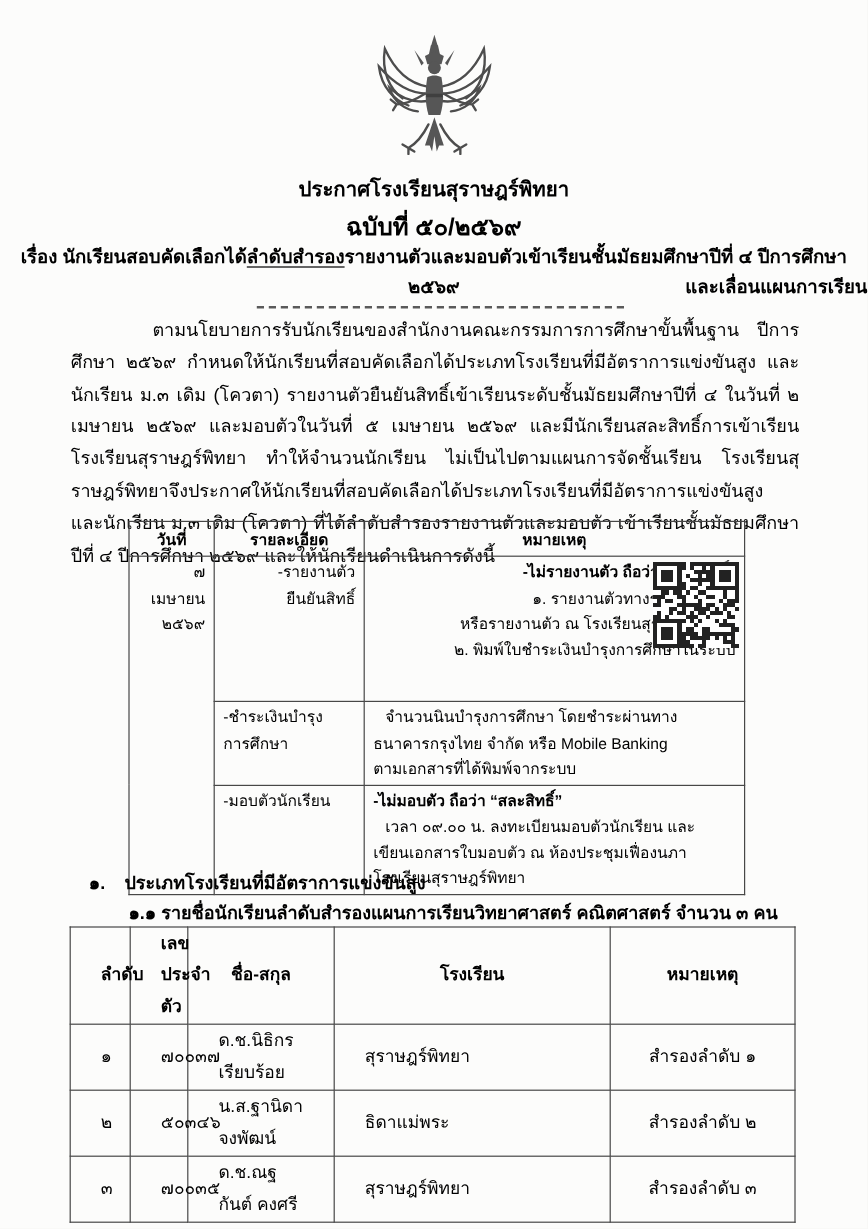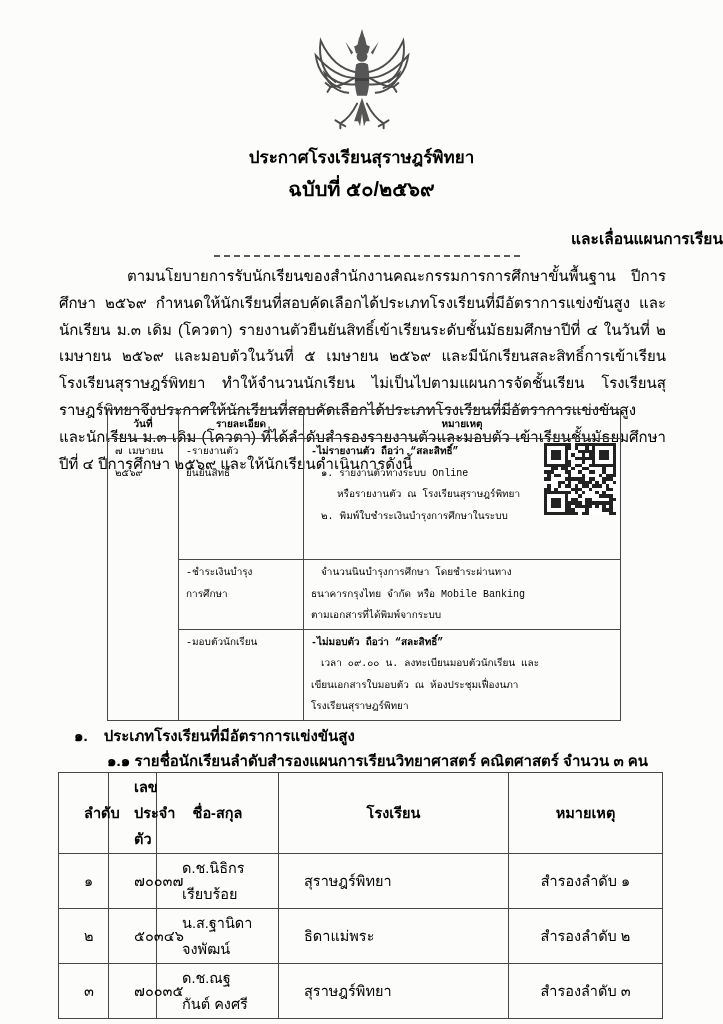--- a/index.html
+++ b/index.html
@@ -16,24 +16,24 @@
   .title-subject{position:absolute;top:201px;left:0;width:100%;text-align:center;font-size:15.5px;font-weight:bold;}
   .title-subject2{position:absolute;top:226px;left:0;width:100%;text-align:right;font-size:15.5px;font-weight:bold;}
   .u{text-decoration:underline;text-underline-offset:3px;}
   .dashes{position:absolute;top:255px;left:214px;width:306px;height:0;border-top:2px dashed #5a5a5a;}
   .para{
     position:absolute;top:263px;left:59px;width:607px;
     font-size:15px;line-height:26.8px;text-align:justify;text-indent:68px;
   }
   table{border-collapse:collapse;table-layout:fixed;}
   td{border:1.5px solid #474747;}
-  .t1{position:absolute;top:409px;left:107px;width:513px;font-size:10px;font-family:Liberation Mono, monospace;}
+  .t1{position:absolute;top:434px;left:107px;width:513px;font-size:13px;}
   .t1 td{vertical-align:top;padding:2px 7px;line-height:21.5px;}
   .t1 tr.th td{text-align:center;font-weight:bold;height:24px;line-height:23px;padding:2px 4px;vertical-align:middle;}
-  .t1 tr.r1 td{height:116px;}
+  .t1 tr.r1 td{height:116px;text-align:right;}
   .t1 tr.r2 td{height:60px;}
   .t1 tr.r3 td{height:82px;}
   .pre{white-space:pre-line;}
   .date-cell{line-height:29px;}
   .notecell{position:relative;}
   .b{font-weight:bold;}
   .ind1{padding-left:10px;}
   .ind2{padding-left:26px;}
   .qr{position:absolute;top:4px;right:4px;width:72px;height:72px;background:#fff;}
   .section-h{position:absolute;top:724px;left:74px;font-size:15px;font-weight:bold;display:flex;gap:16px;}
@@ -73,20 +73,21 @@
         <path d="M69 26 L77 15 L71 28 Z"></path>
         <path d="M54 38 C52 50 52 60 55 70 L65 70 C68 60 68 50 66 38 C62 36 58 36 54 38 Z"></path>
         <rect x="53" y="52" width="14" height="3" fill="#3f3f3f"></rect>
         <path d="M60 72 L52 96 L56 96 L58 101 L60 88 L62 101 L64 96 L68 96 Z"></path>
       </g>
     </svg>
   </div>
 
   <div class="title-org">ประกาศโรงเรียนสุราษฎร์พิทยา</div>
   <div class="title-issue">ฉบับที่ ๕๐/๒๕๖๙</div>
+  <div class="title-subject"><span>เรื่อง  นักเรียนสอบคัดเลือกได้</span><span class="u">ลำดับสำรอง</span><span>รายงานตัวและมอบตัวเข้าเรียนชั้นมัธยมศึกษาปีที่ ๔ ปีการศึกษา ๒๕๖๙</span></div>
   <div class="title-subject2">และเลื่อนแผนการเรียน</div>
 
   <div class="dashes"></div>
 
   <div class="para">ตามนโยบายการรับนักเรียนของสำนักงานคณะกรรมการการศึกษาขั้นพื้นฐาน ปีการศึกษา ๒๕๖๙ กำหนดให้นักเรียนที่สอบคัดเลือกได้ประเภทโรงเรียนที่มีอัตราการแข่งขันสูง และนักเรียน ม.๓ เดิม (โควตา) รายงานตัวยืนยันสิทธิ์เข้าเรียนระดับชั้นมัธยมศึกษาปีที่ ๔ ในวันที่ ๒ เมษายน ๒๕๖๙ และมอบตัวในวันที่ ๕ เมษายน ๒๕๖๙ และมีนักเรียนสละสิทธิ์การเข้าเรียนโรงเรียนสุราษฎร์พิทยา ทำให้จำนวนนักเรียน ไม่เป็นไปตามแผนการจัดชั้นเรียน โรงเรียนสุราษฎร์พิทยาจึงประกาศให้นักเรียนที่สอบคัดเลือกได้ประเภทโรงเรียนที่มีอัตราการแข่งขันสูง และนักเรียน ม.๓ เดิม (โควตา) ที่ได้ลำดับสำรองรายงานตัวและมอบตัว เข้าเรียนชั้นมัธยมศึกษาปีที่ ๔ ปีการศึกษา ๒๕๖๙ และให้นักเรียนดำเนินการดังนี้</div>
 
   <table class="t1">
     <colgroup>
         <col style="width:71px">
         <col style="width:125px">

